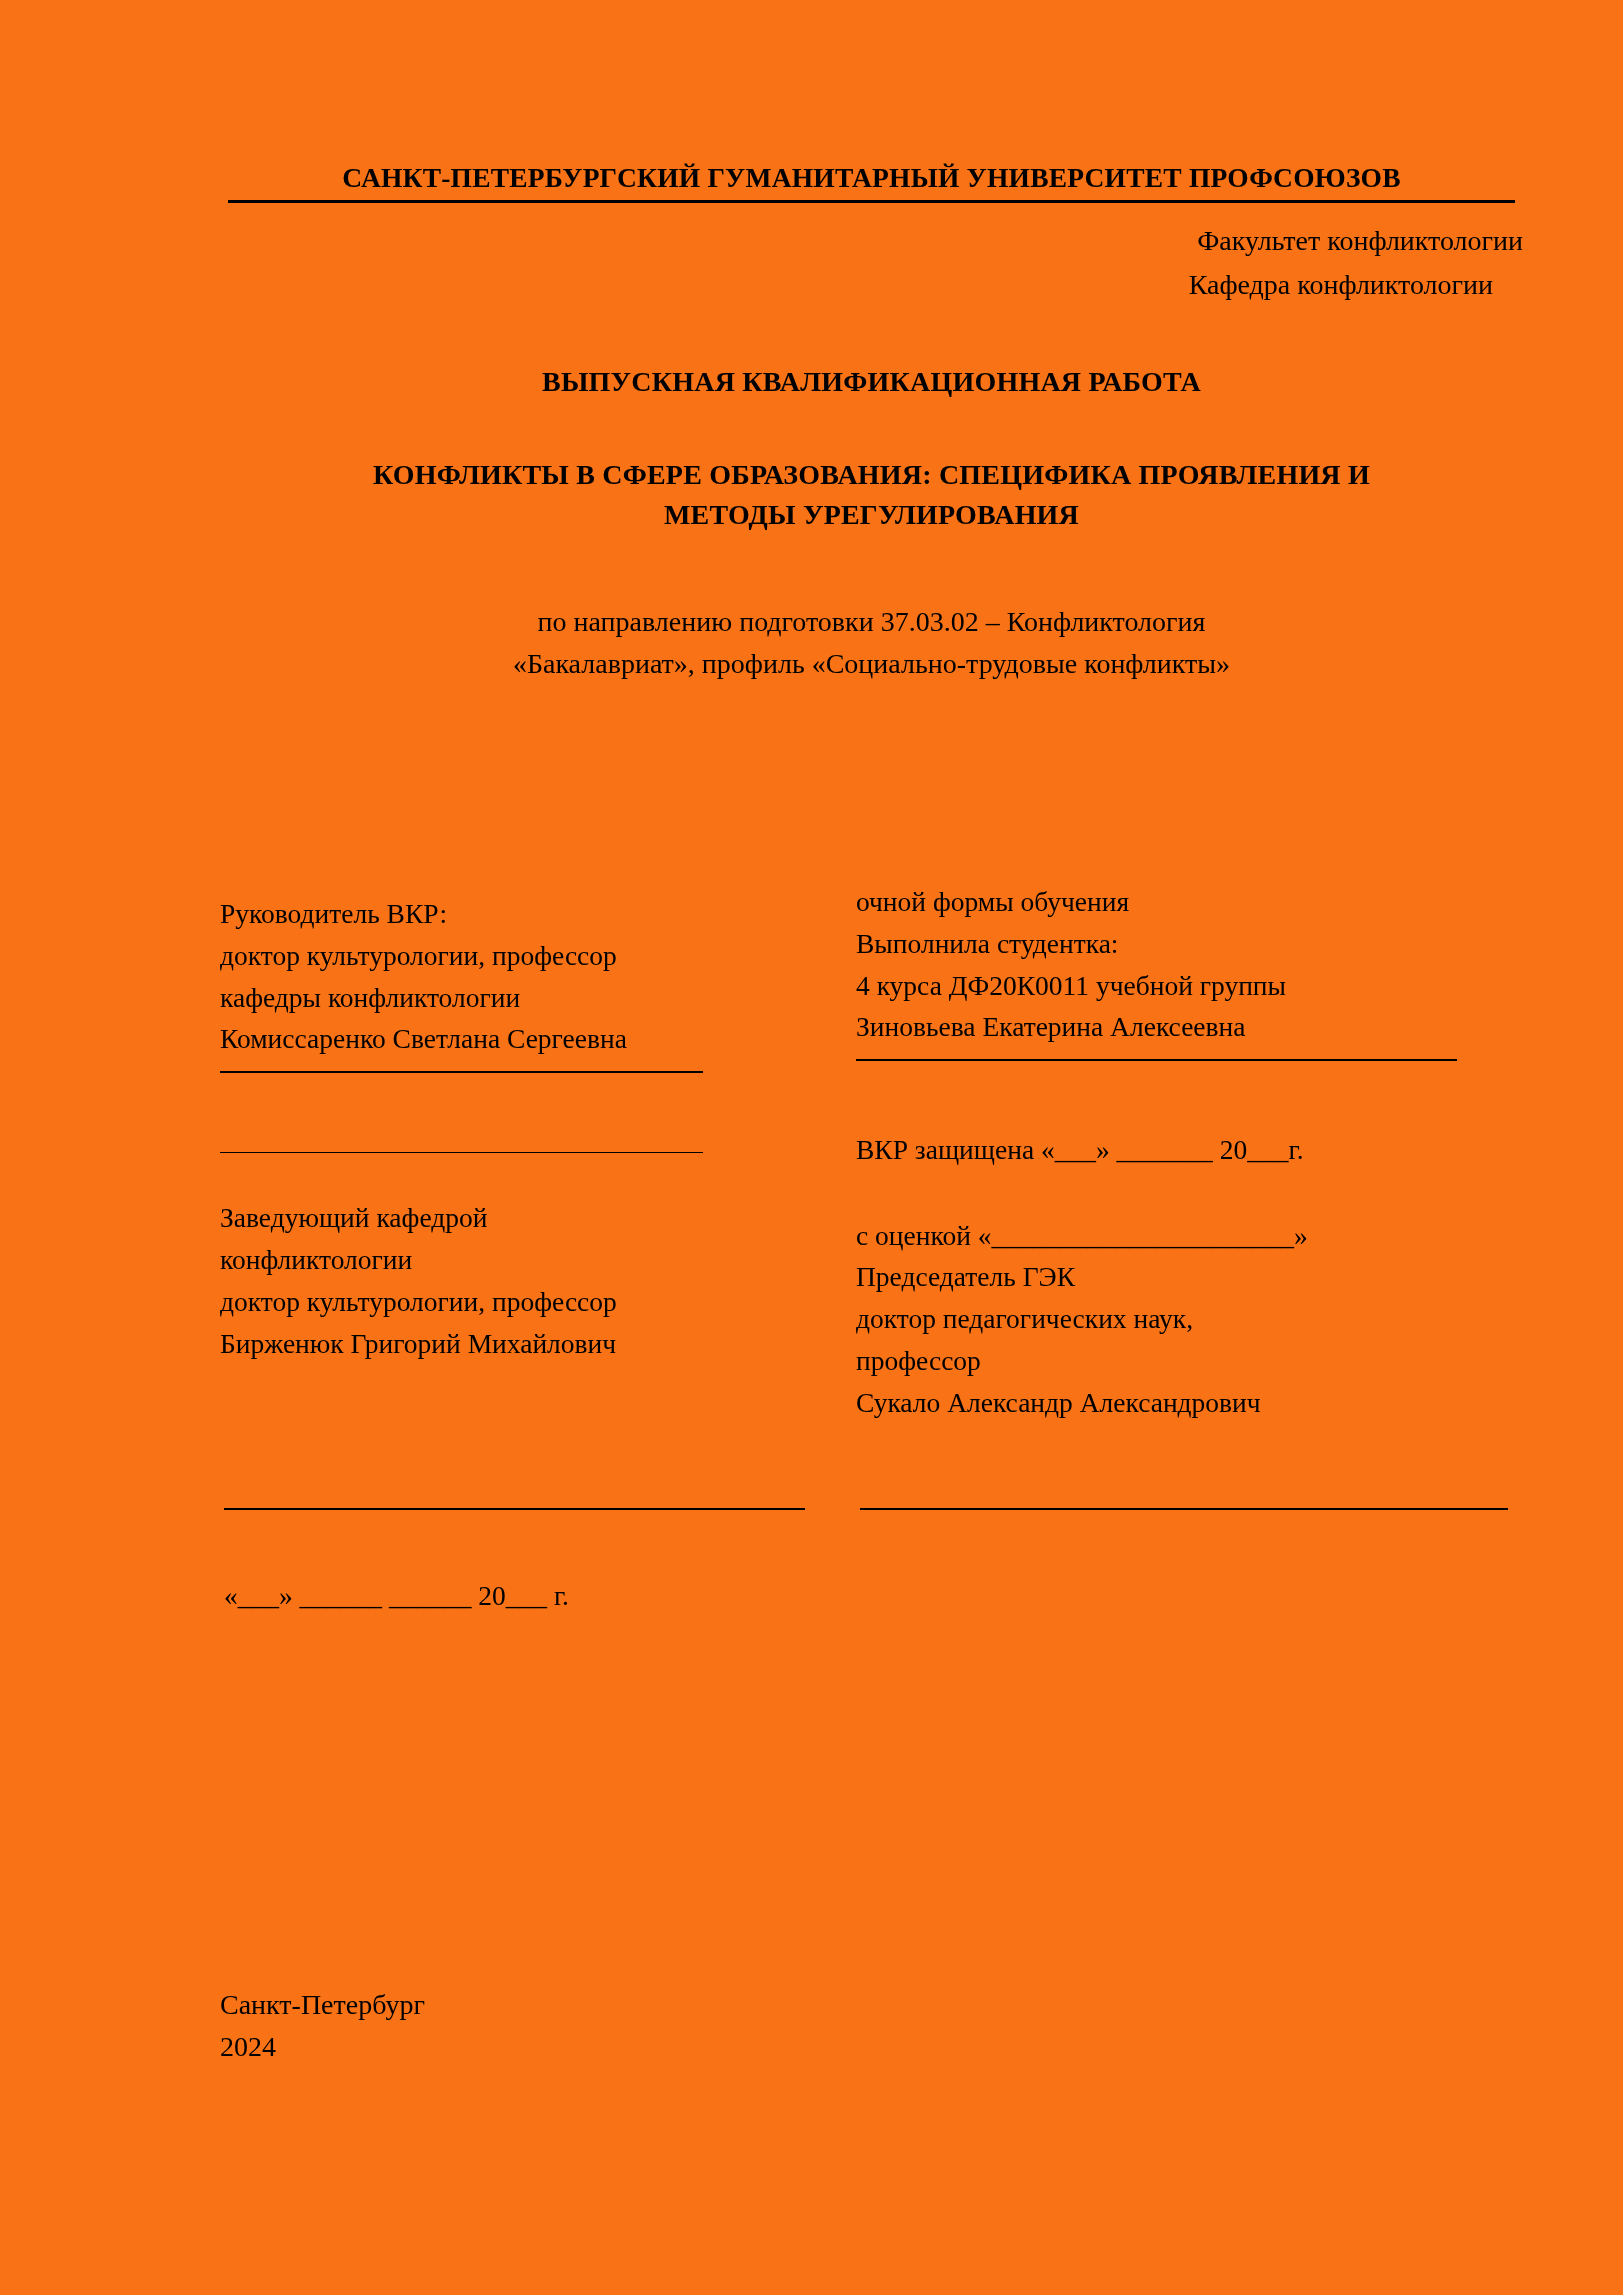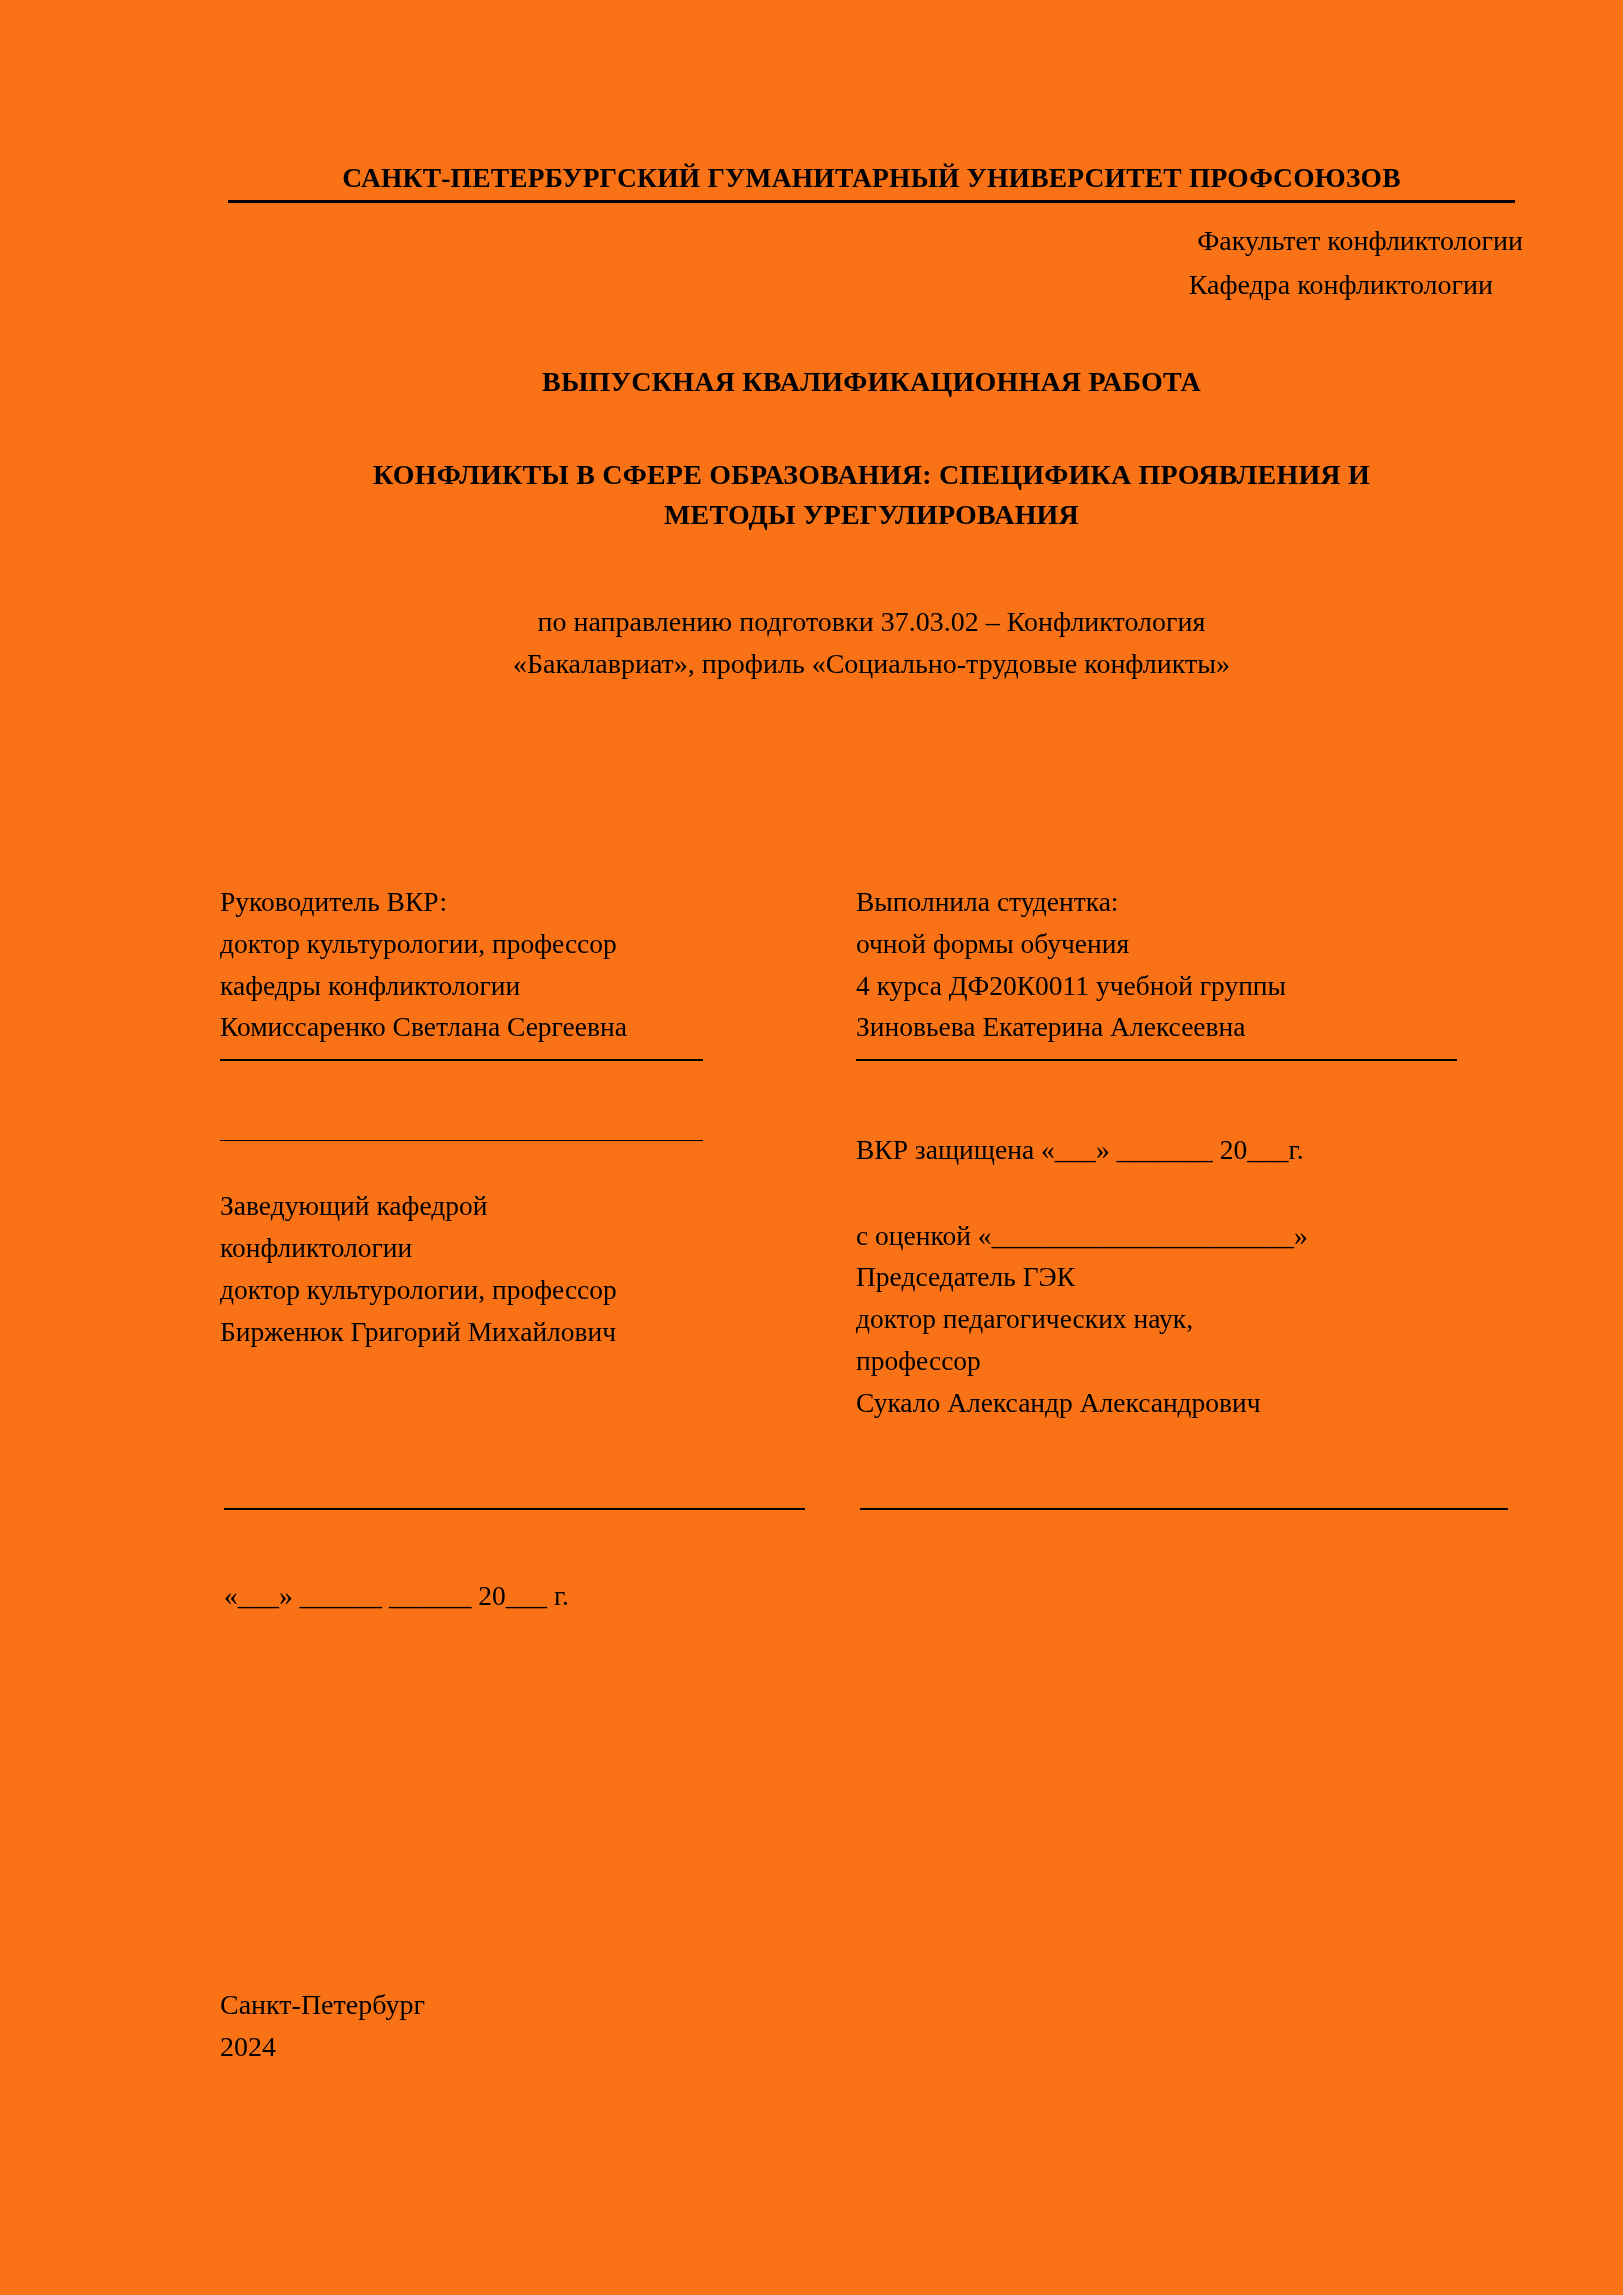--- a/index.html
+++ b/index.html
@@ -88,21 +88,21 @@
   
   .sig-block {
     margin-top: 196px;
     position: relative;
     width: 100%;
     height: 597px;
   }
   .col-left {
     position: absolute;
     left: 0px;
-    top: 0;
+    top: 12px;
     width: 597px;
   }
   .col-right {
     position: absolute;
     left: 636px;
     top: 0;
     width: 667px;
   }
   .ln {
     font-size: 27.5px;
@@ -193,22 +193,22 @@
         <span class="rule-short w-left"></span>
 
         <div class="gap-md"></div>
         <div class="ln">Заведующий кафедрой</div>
         <div class="ln">конфликтологии</div>
         <div class="ln">доктор культурологии, профессор</div>
         <div class="ln">Бирженюк Григорий Михайлович</div>
       </div>
 
       <div class="col-right">
+        <div class="ln">очной формы обучения</div>
         <div class="ln">Выполнила студентка:</div>
-        <div class="ln">очной формы обучения</div>
         <div class="ln">4 курса ДФ20К0011 учебной группы</div>
         <div class="ln">Зиновьева Екатерина Алексеевна</div>
         <span class="rule-short w-right"></span>
 
         <div class="gap-lg"></div>
         <div class="ln">ВКР защищена «___» _______ 20___г.</div>
 
         <div class="gap-md"></div>
         <div class="ln">с оценкой «______________________»</div>
         <div class="ln">Председатель ГЭК</div>

